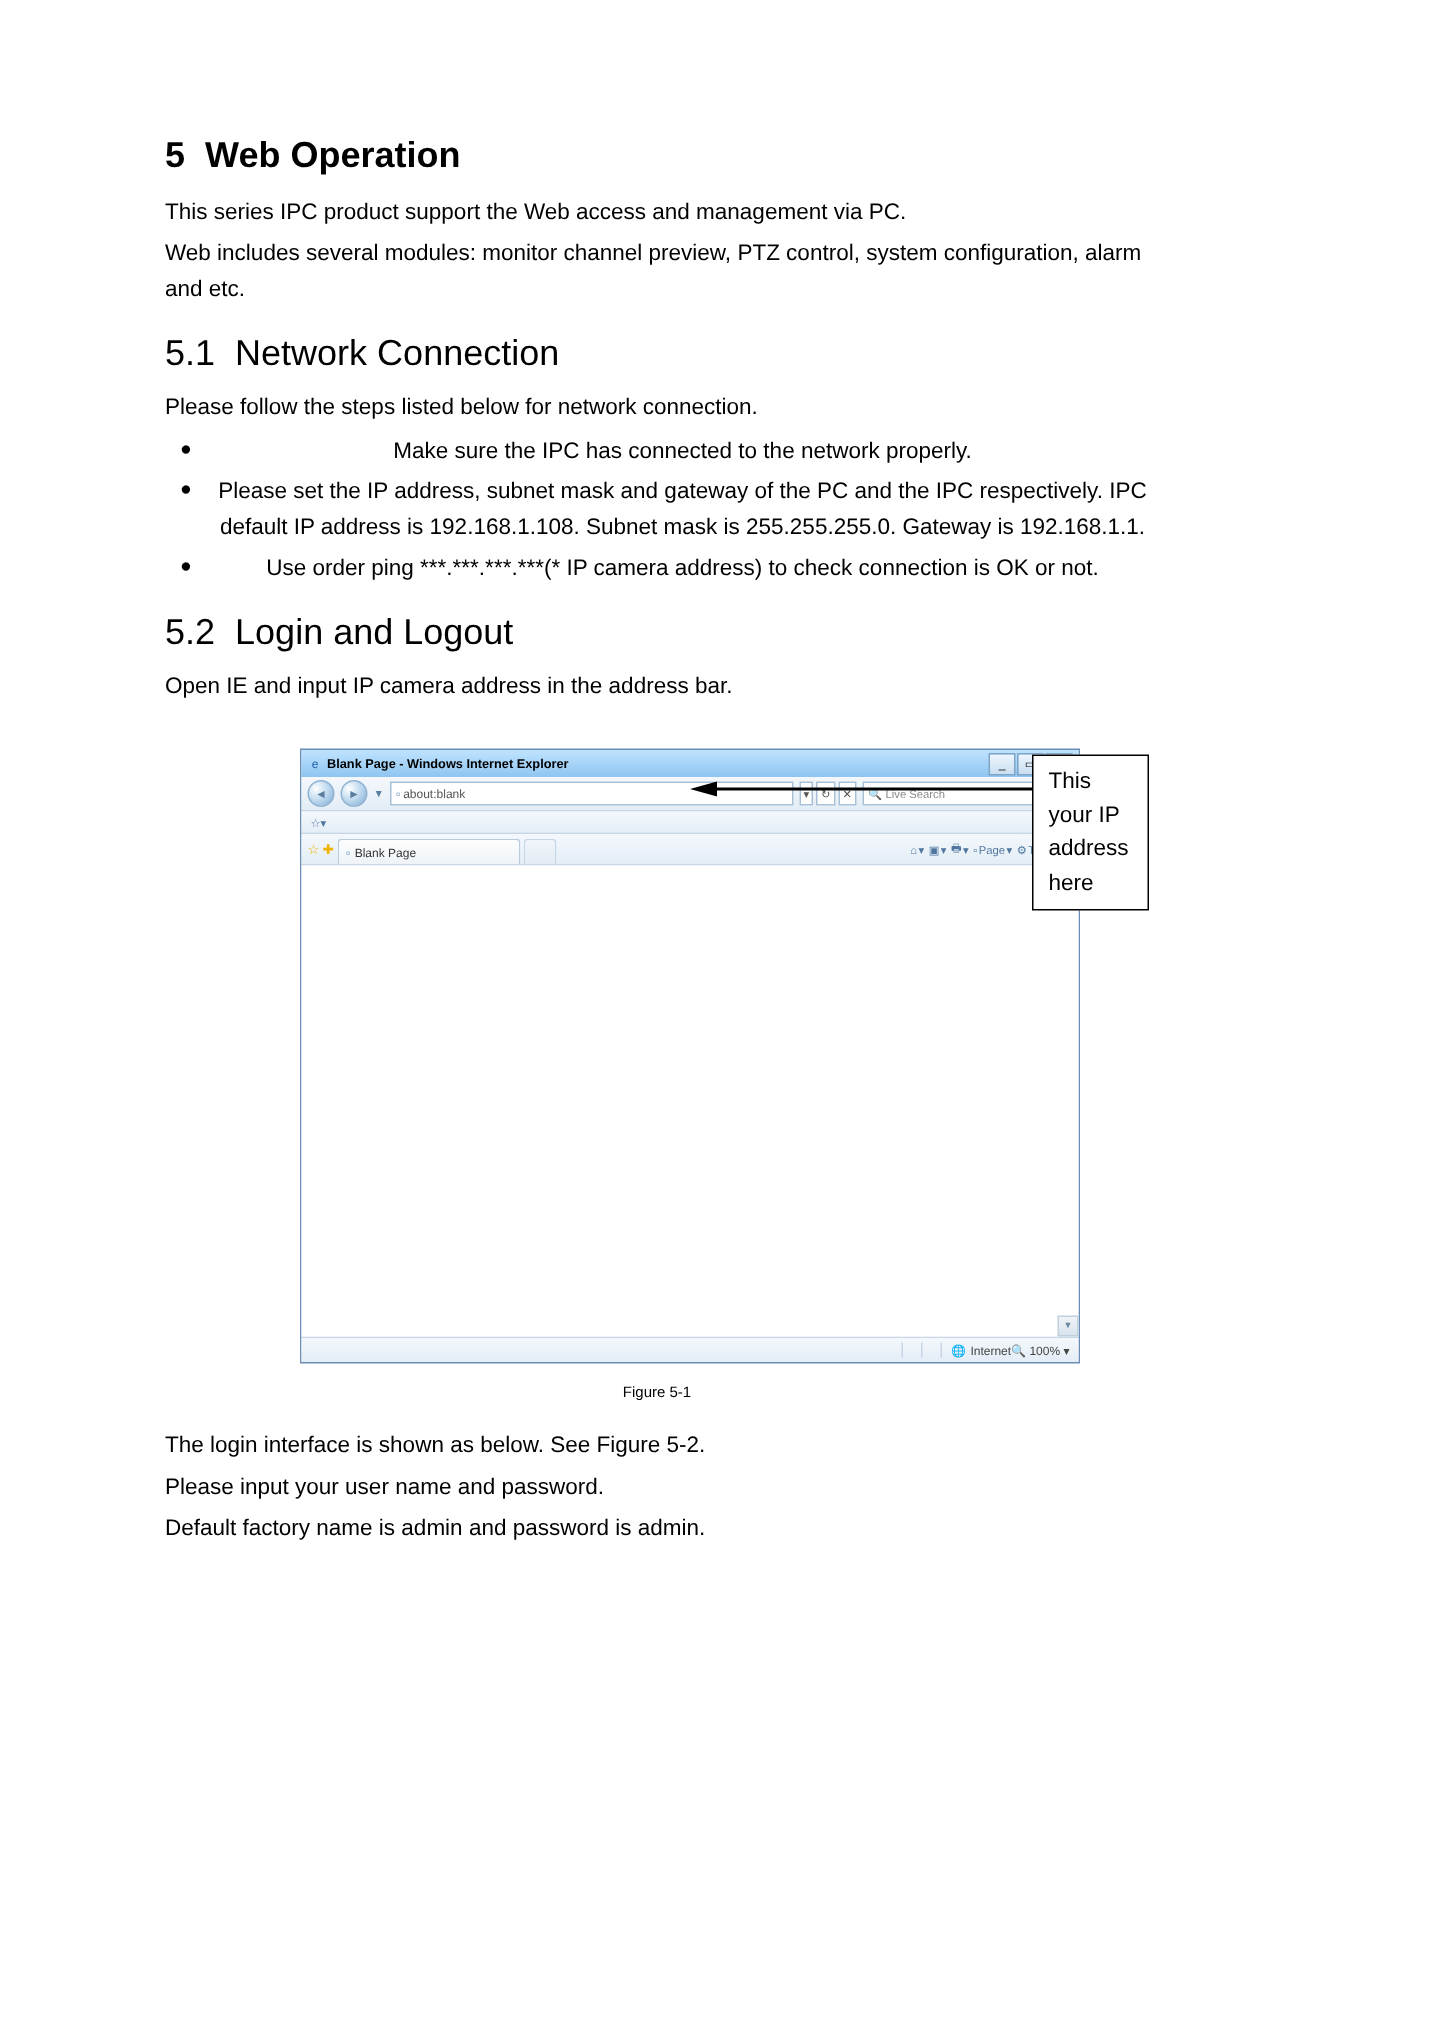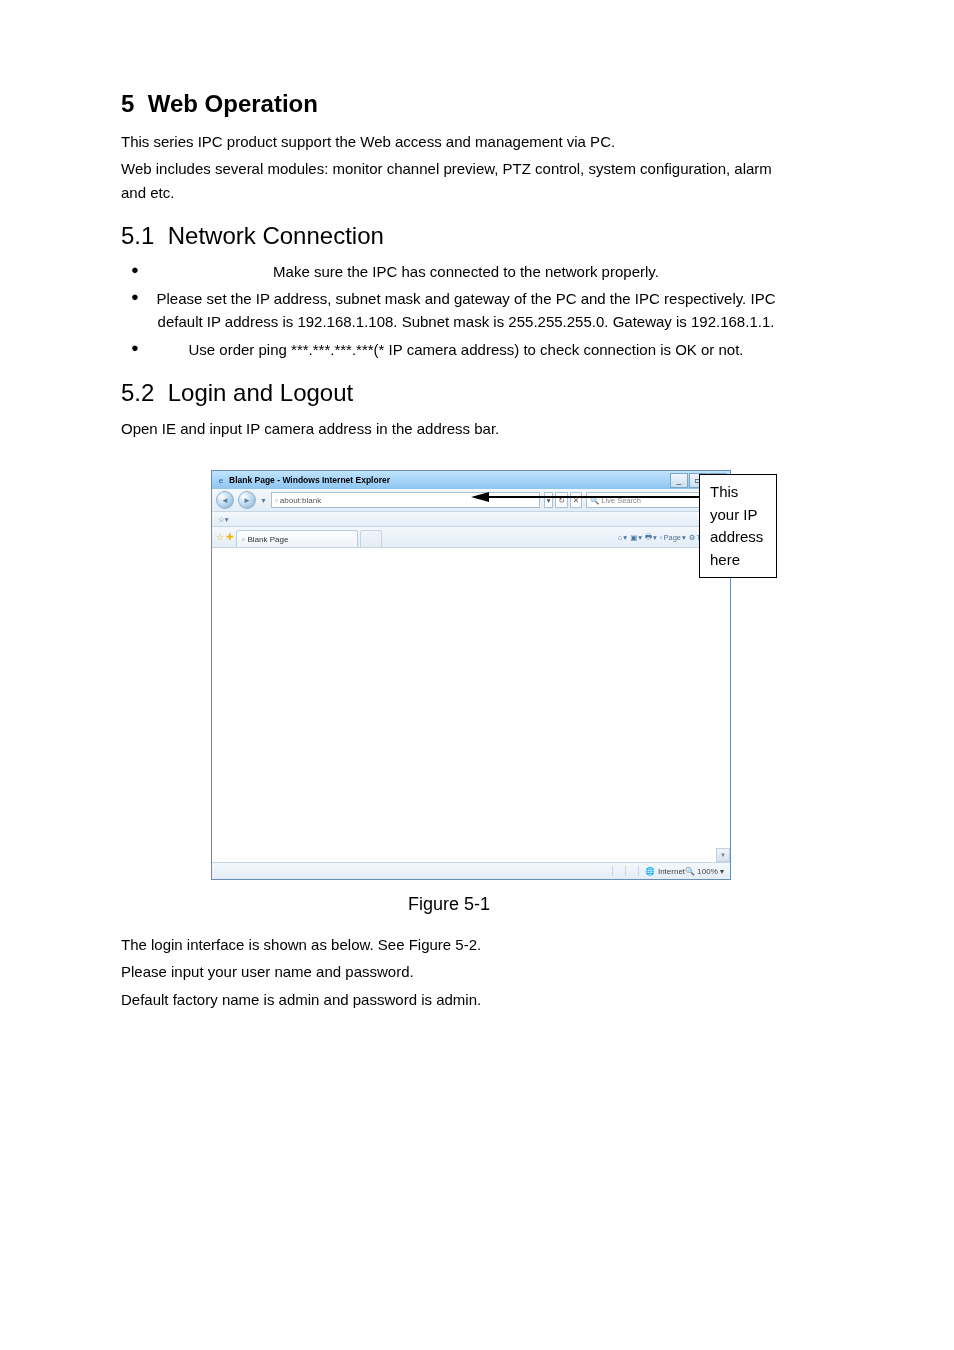--- a/index.html
+++ b/index.html
@@ -9,21 +9,20 @@
     font-family: Arial, Helvetica, sans-serif;
     color: #000;
   }
   .page {
     width: 876px;
     min-height: 1350px;
     box-sizing: border-box;
     padding: 90px 110px 60px 110px;
     position: relative;
     background: #fff;
-    margin-left: 11px;
   }
   h1.section-title {
     font-size: 24px;
     font-weight: bold;
     margin: 0 0 12px 0;
   }
   h2.subsection-title {
     font-size: 24px;
     font-weight: normal;
     margin: 18px 0 10px 0;
@@ -250,21 +249,21 @@
     top: 4px;
     left: 578px;
     border: 1px solid #000;
     padding: 6px 10px;
     font-size: 15px;
     line-height: 1.5;
     background: #fff;
   }
   .figure-caption {
     text-align: center;
-    font-size: 18px;
+    font-size: 10px;
     margin: 14px 0 18px 0;
   }
 </style>
 </head>
 <body>
 
 <div class="page">
 
   <h1 class="section-title">
     <span>5</span>
@@ -272,20 +271,21 @@
   </h1>
 
   <p class="body-text">This series IPC product support the Web access and management via PC.</p>
   <p class="body-text">Web includes several modules: monitor channel preview, PTZ control, system configuration, alarm and etc.</p>
 
   <h2 class="subsection-title">
     <span>5.1</span>
     &nbsp;<span>Network Connection</span>
   </h2>
 
+  <p class="body-text">Please follow the steps listed below for network connection.</p>
 
   <ul class="bullets">
     <li>Make sure the IPC has connected to the network properly.</li>
     <li>Please set the IP address, subnet mask and gateway of the PC and the IPC respectively. IPC default IP address is 192.168.1.108. Subnet mask is 255.255.255.0. Gateway is 192.168.1.1.</li>
     <li>Use order ping ***.***.***.***(* IP camera address) to check connection is OK or not.</li>
   </ul>
 
   <h2 class="subsection-title">
     <span>5.2</span>
     &nbsp;<span>Login and Logout</span>

